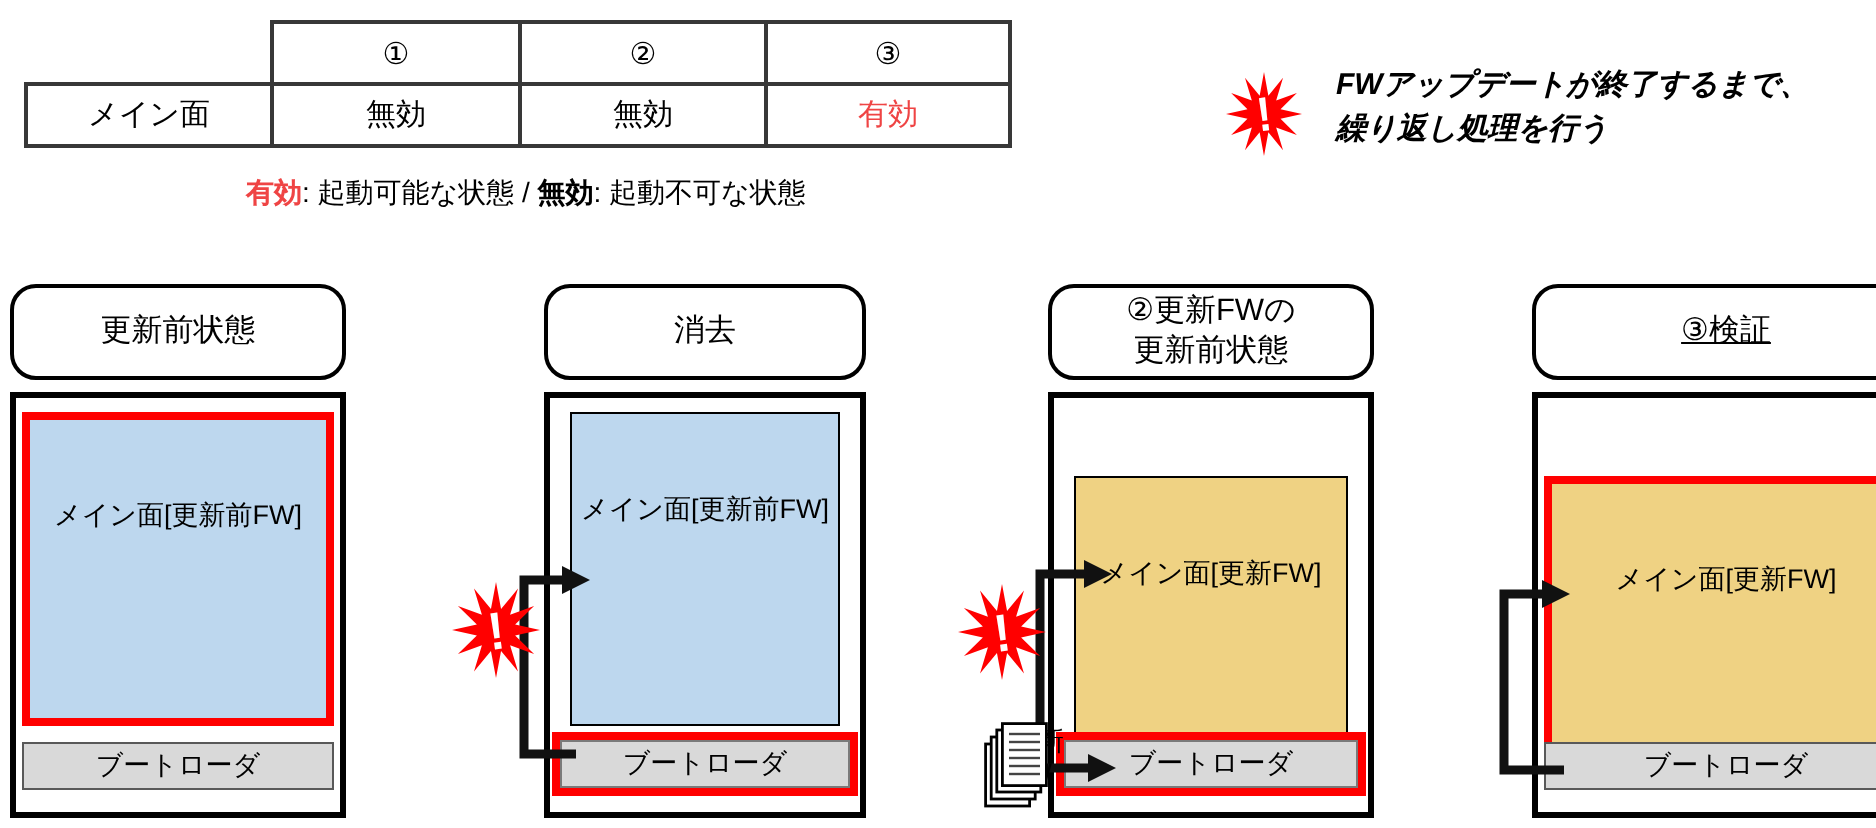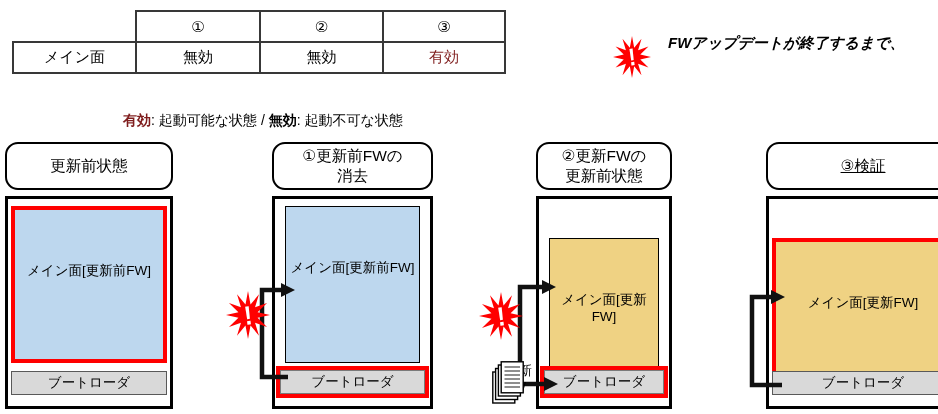--- a/index.html
+++ b/index.html
@@ -10,23 +10,23 @@
   }
   
   .status-table { position:absolute; left:12px; top:10px; border-collapse:collapse; table-layout:fixed; }
   .status-table th, .status-table td {
     border:2px solid #383838; text-align:center; vertical-align:middle;
     font-size:15px; font-weight:normal; padding:0; height:29px;
   }
   .status-table .blank { border:none; }
   .c0 { width:121px;border-radius:15px; } .c1 { width:122px; } .c2 { width:121px; } .c3 { width:120px; }
   .bold { font-weight:bold; }
-  .green { color:#7f1d1d; }
-  
-  .legend { position:absolute; left:123px; top:88px; font-size:14px; white-space:pre;margin-top:24px; }
+  .green { color:#ef4444; }
+  
+  .legend { position:absolute; left:123px; top:88px; font-size:14px; white-space:pre; }
   
   .note { position:absolute; left:612px; top:30px; display:flex; align-items:flex-start; }
   .note-burst { margin-top:3px; }
   .note-text { margin-left:16px; font-weight:bold; font-size:15px; line-height:22px; margin-top:2px;font-style:italic; }
   .note-text span { display:block; }
   
   .panel { position:absolute; top:142px; }
   .title-box {
     box-sizing:border-box; width:100%; height:48px; border:2.5px solid #000;
     border-radius:13px; background:#fff; display:flex; flex-direction:column;
@@ -35,21 +35,21 @@
   }
   .title-box span { display:block; }
   .panel-body {
     position:relative; box-sizing:border-box; margin-top:6px; height:213px;
     border:3px solid #000; background:#fff;
   }
   .main-box {
     position:absolute; box-sizing:border-box; left:3px; right:3px; top:7px; height:157px;
     text-align:center; font-size:13.5px;
   }
-  .main-box .mlabel { display:block; padding-top:52px; }
+  .main-box .mlabel { display:block; padding-top:39px; }
   .mb-red { border:4px solid #FF0000; }
   .mb-thin { left:10px; right:10px; border:1.5px solid #000; }
   .fill-blue { background:#BDD7EE; }
   .fill-gold { background:#EFD283;margin-top:32px; }
   .bootloader {
     position:absolute; box-sizing:border-box; left:3px; right:3px; top:172px; height:24px;
     background:#D9D9D9; border:1.5px solid #595959;
     display:flex; align-items:center; justify-content:center; font-size:13.5px;
   }
   .bl-redwrap {
@@ -92,56 +92,56 @@
 
   <div class="note">
     <svg class="note-burst" width="40" height="48" viewBox="0 0 40 48">
       <g transform="translate(1,3) scale(0.95 1.05)">
         <polygon fill="#FF0000" points="40,20 28.7,22.3 37.3,30 26.4,26.4 30,37.3 22.3,28.7 20,40 17.7,28.7 10,37.3 13.6,26.4 2.7,30 11.3,22.3 0,20 11.3,17.7 2.7,10 13.6,13.6 10,2.7 17.7,11.3 20,0 22.3,11.3 30,2.7 26.4,13.6 37.3,10 28.7,17.7"></polygon>
         <text x="20" y="28" text-anchor="middle" fill="#fff" font-size="23" font-weight="900" transform="rotate(-8 20 20)">!</text>
       </g>
     </svg>
     <div class="note-text">
       <span>FWアップデートが終了するまで、</span>
+      <span>繰り返し処理を行う</span>
     </div>
   </div>
 
   <div class="panel" style="left:5px; width:168px;">
     <div class="title-box">
       <span>更新前状態</span>
       <span></span>
     </div>
     <div class="panel-body">
       <div class="main-box mb-red fill-blue">
         <span class="mlabel">メイン面[更新前FW]</span>
       </div>
       <div class="bootloader">
         <span>ブートローダ</span>
       </div>
     </div>
   </div>
 
   <div class="panel" style="left:272px; width:161px;">
     <div class="title-box">
-      <span>①更新前FWの</span>
       <span>消去</span>
     </div>
     <div class="panel-body">
       <div class="main-box mb-thin fill-blue">
         <span class="mlabel">メイン面[更新前FW]</span>
       </div>
       <div class="bl-redwrap">
         <div class="bl-inner">
           <span>ブートローダ</span>
         </div>
       </div>
     </div>
   </div>
 
-  <div class="panel" style="left:536px; width:136px;">
+  <div class="panel" style="left:524px; width:163px;">
     <div class="title-box">
       <span>②更新FWの</span>
       <span>更新前状態</span>
     </div>
     <div class="panel-body">
       <div class="main-box mb-thin fill-gold">
         <span class="mlabel">メイン面[更新FW]</span>
       </div>
       <div class="bl-redwrap">
         <div class="bl-inner">

